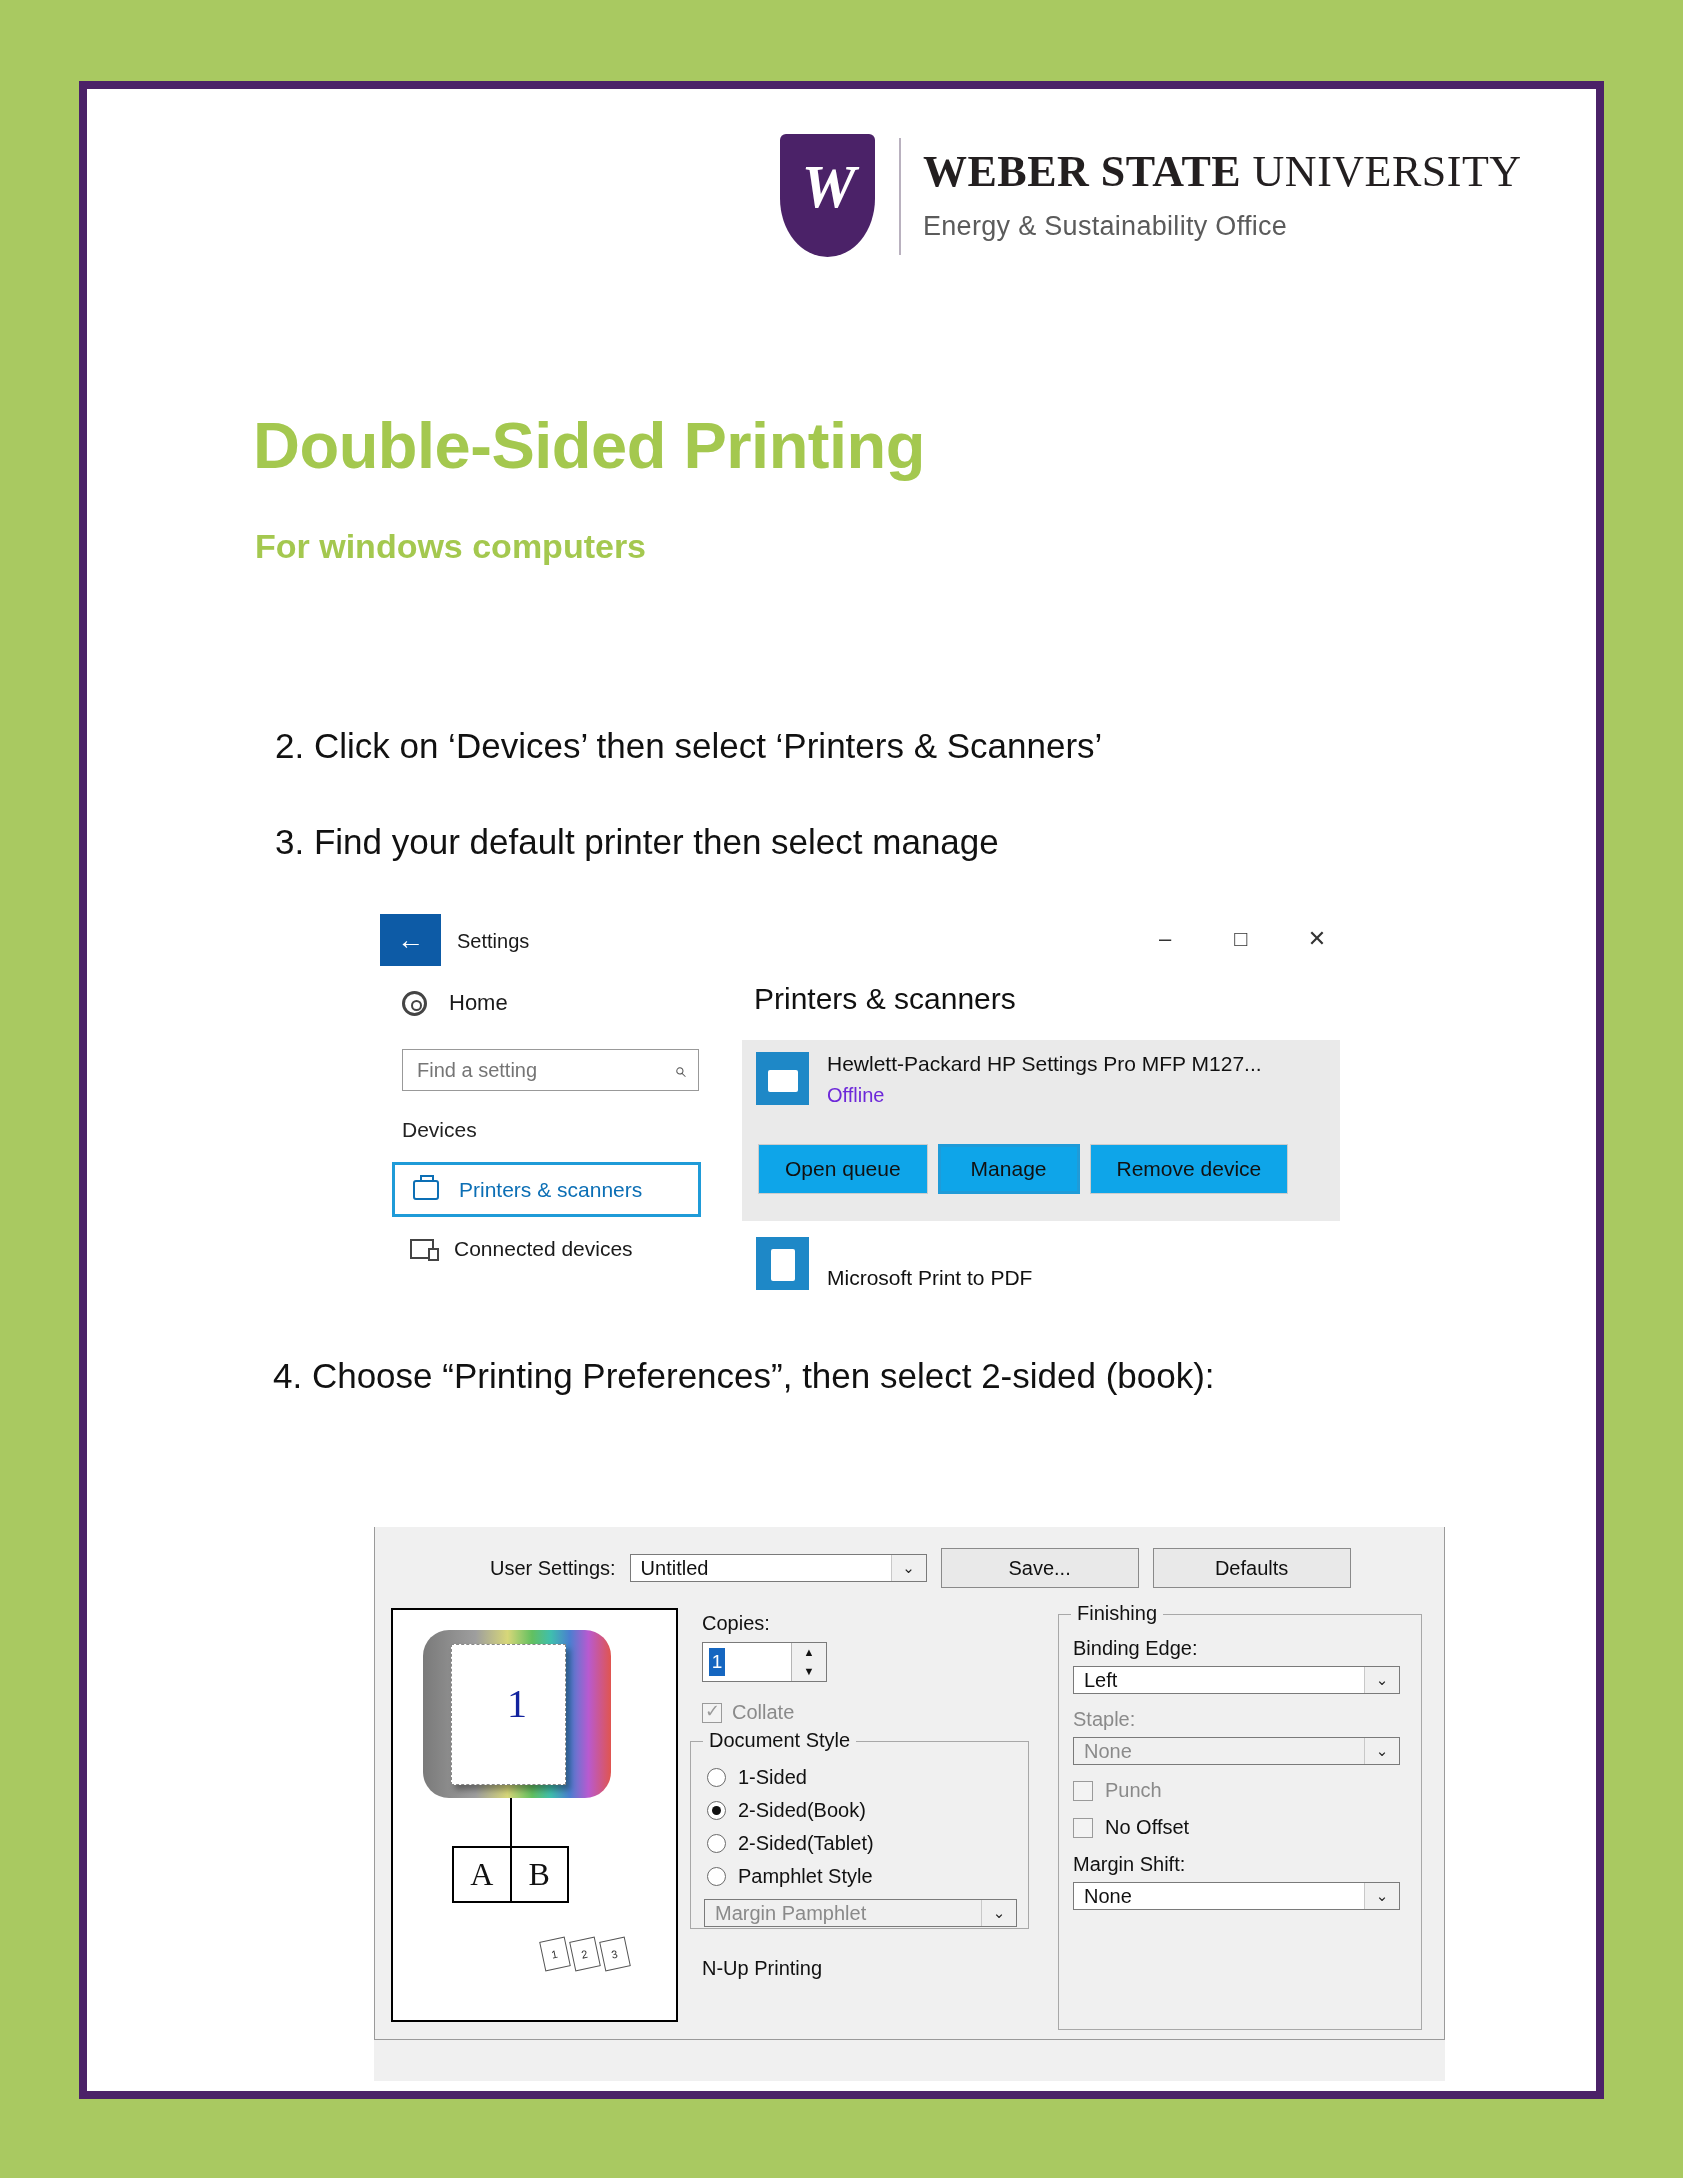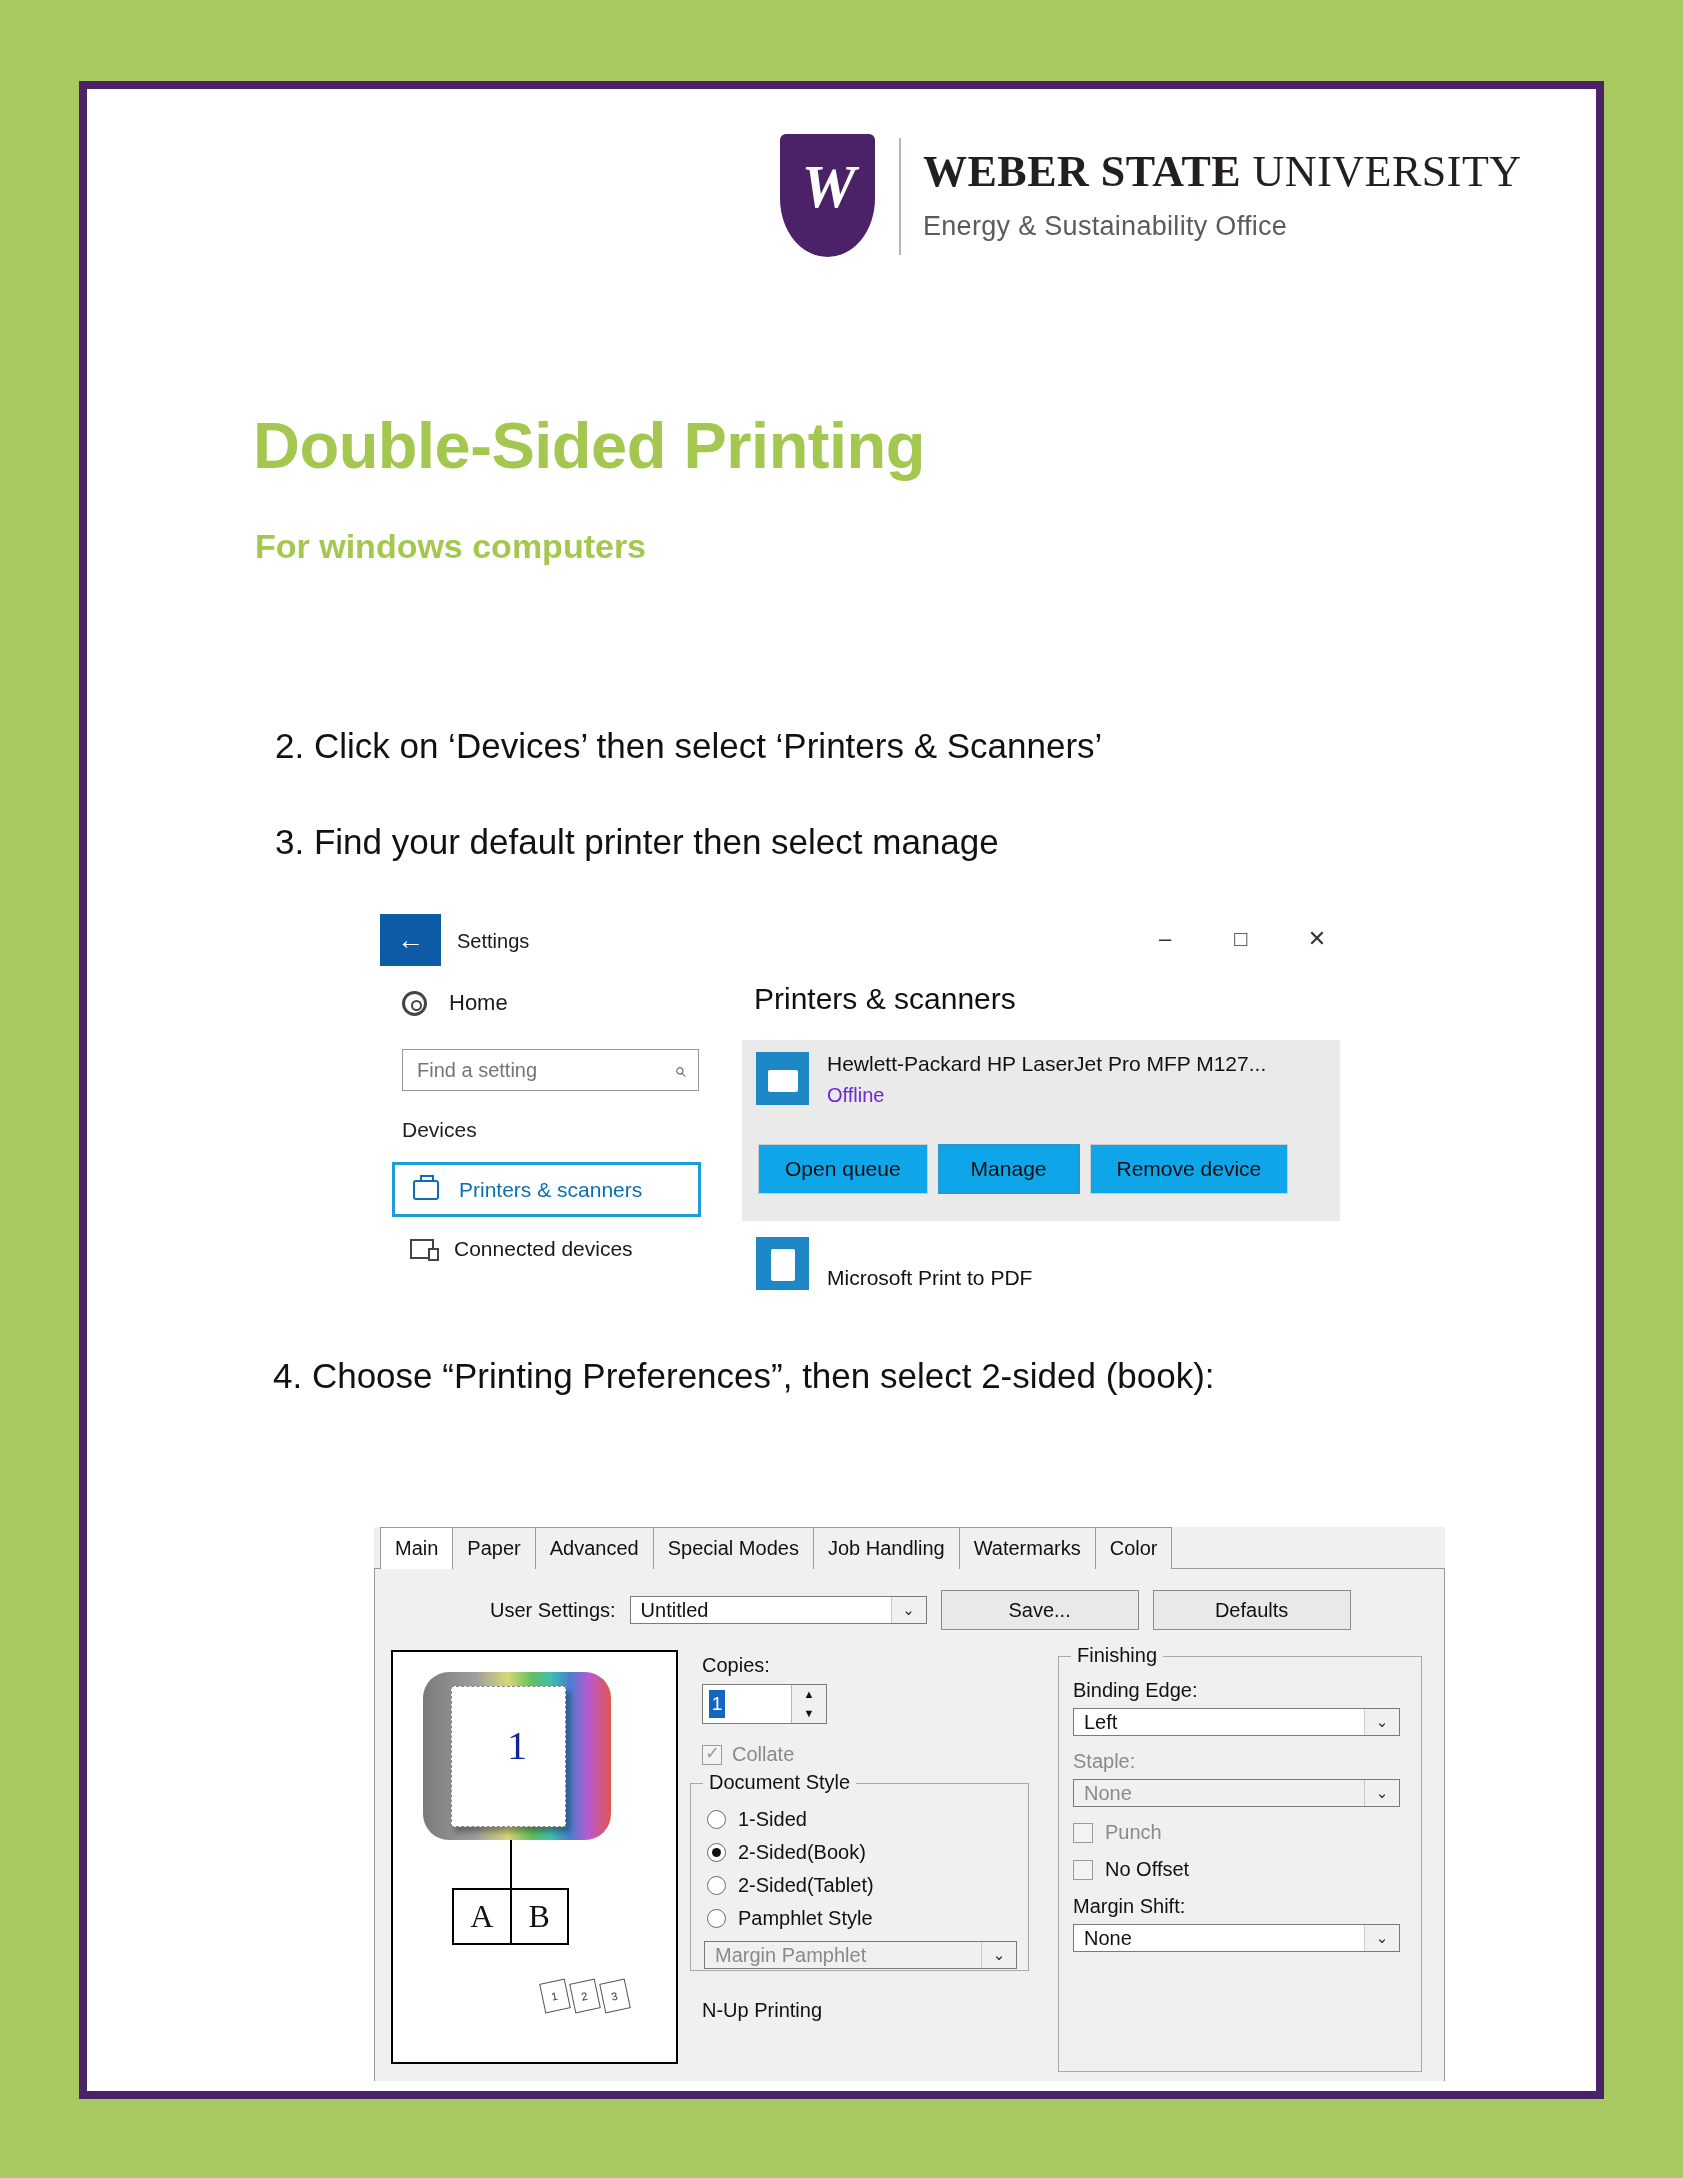--- a/index.html
+++ b/index.html
@@ -788,50 +788,41 @@
             <span class="devices-ic"></span>
             <span>Connected devices</span>
           </div>
         </div>
         <div class="st-right">
           <div class="st-h1">Printers &amp; scanners</div>
           <div class="st-card">
             <div class="st-printer-row">
               <span class="pr-tile"></span>
               <span>
-                <div class="pr-name">Hewlett-Packard HP LaserJet Pro MFP M127...</div>
+                <div class="pr-name">Hewlett-Packard HP Settings Pro MFP M127...</div>
                 <div class="pr-status">Offline</div>
               </span>
             </div>
             <div class="st-buttons">
               <button class="st-btn">Open queue</button>
               <button class="st-btn highlight">Manage</button>
               <button class="st-btn">Remove device</button>
             </div>
           </div>
           <div class="st-pdf-row">
             <span class="pr-tile pdf"></span>
             <span class="pr-name">Microsoft Print to PDF</span>
           </div>
         </div>
       </div>
     </div>
 
     <div class="step step4">4. Choose “Printing Preferences”, then select 2-sided (book):</div>
 
     <div class="prefs-shot">
-      <div class="tabs">
-        <div class="tab active">Main</div>
-        <div class="tab">Paper</div>
-        <div class="tab">Advanced</div>
-        <div class="tab">Special Modes</div>
-        <div class="tab">Job Handling</div>
-        <div class="tab">Watermarks</div>
-        <div class="tab">Color</div>
-      </div>
       <div class="pref-body">
 
         <div class="user-settings-row">
           <span class="us-label">User Settings:</span>
           <span class="combo us-combo">
             <span>Untitled</span>
             <span class="chev">⌄</span>
           </span>
           <button class="btn-3d">Save...</button>
           <button class="btn-3d">Defaults</button>

